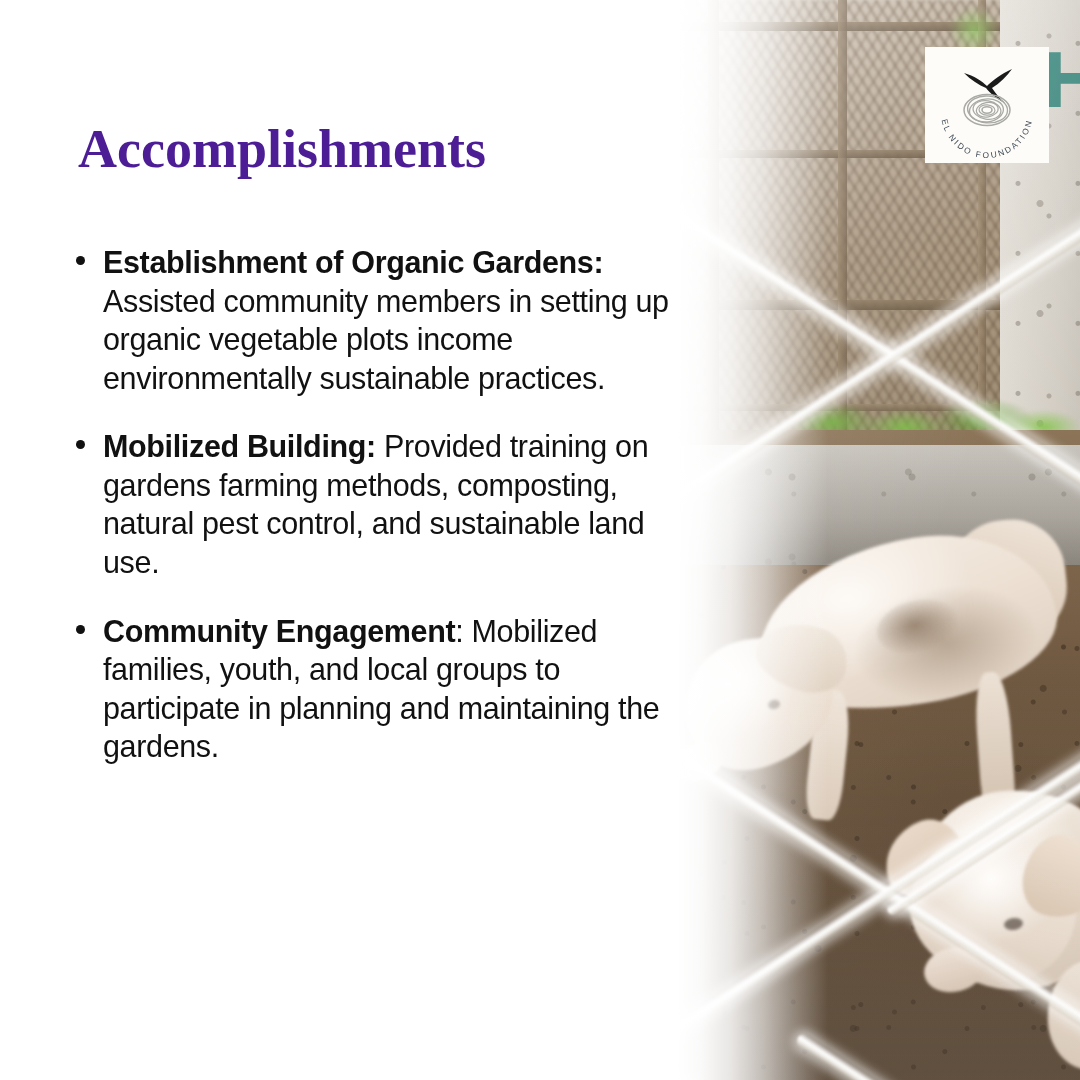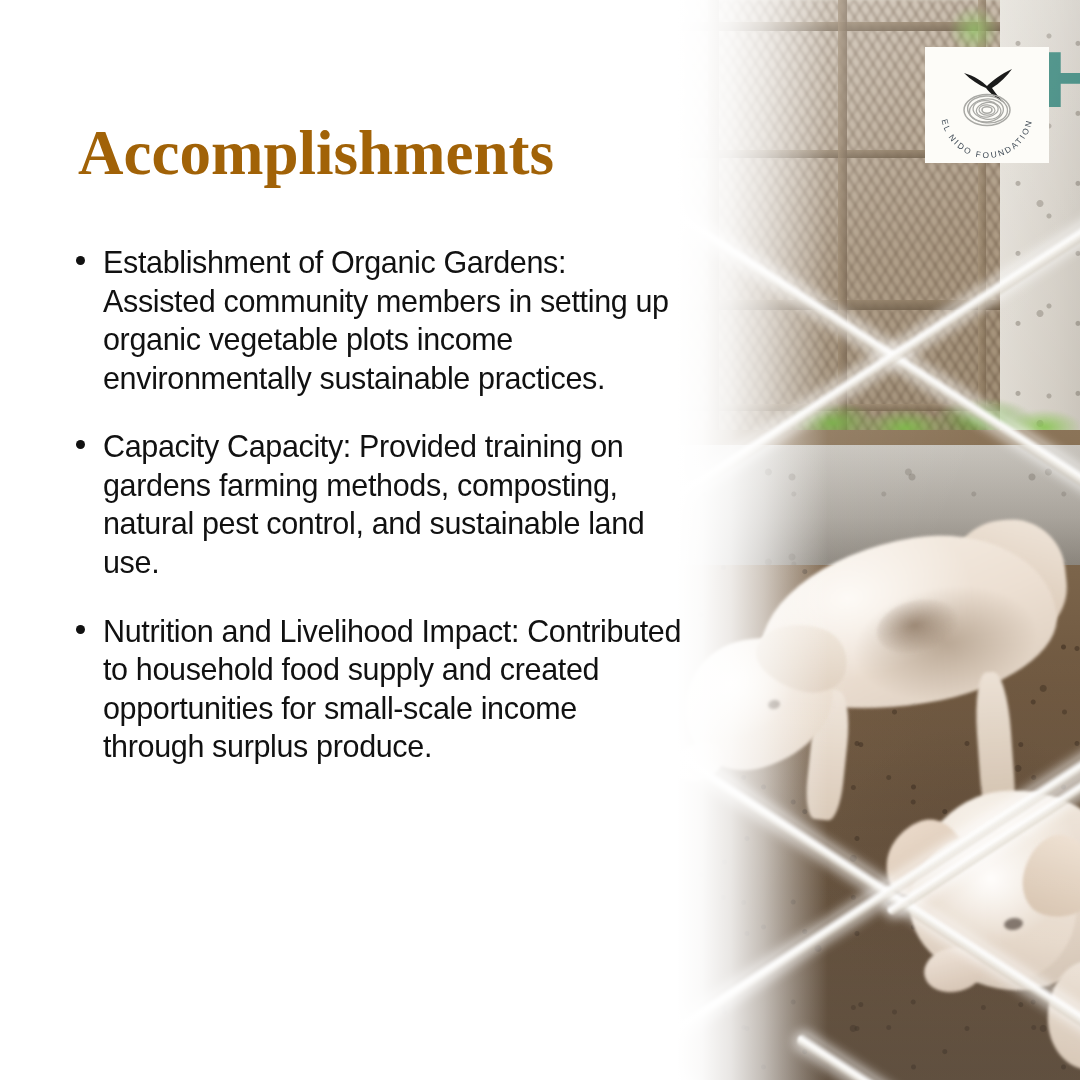--- a/index.html
+++ b/index.html
@@ -337,23 +337,23 @@
   .content{
     position:absolute;
     left:0; top:0; width:690px; height:1080px;
   }
   .page-title{
     position:absolute;
     left: 78px; top: 122px;
     margin:0;
     font-family: "Liberation Serif", "DejaVu Serif", serif;
     font-weight: 700;
-    font-size: 63px;
+    font-size: 54px;
     line-height: 1;
-    color: #a16207;
+    color: #4c1d95;
     letter-spacing: 0px;
     white-space: nowrap;
   }
   .bullets{
     position:absolute;
     left: 70px; top: 243px;
     width: 615px;
     margin:0; padding:0;
     list-style: none;
   }
@@ -368,21 +368,21 @@
     letter-spacing: -0.35px;
   }
   .bullet:last-child{ margin-bottom:0; }
   .bullet .dot{
     position:absolute;
     left: 6px; top: 13px;
     width: 9px; height: 9px;
     border-radius: 50%;
     background: #111111;
   }
-  .bullet .lead{ font-weight: 400; margin-top: 20px; }
+  .bullet .lead{ font-weight: 700; margin-top: 20px; }
 </style>
 </head>
 <body>
 
 <div id="canvas">
 
   <div class="photo-panel">
 
     <div class="ph-layer ph-roof photo-soft"></div>
     <div class="ph-layer ph-purlins"></div>
@@ -462,23 +462,23 @@
 
     <h1 class="page-title">Accomplishments</h1>
 
     <ul class="bullets">
       <li class="bullet">
         <span class="dot"></span>
         <span class="lead">Establishment of Organic Gardens:</span><span class="body"> Assisted community members in setting up organic vegetable plots income environmentally sustainable practices.</span>
       </li>
       <li class="bullet">
         <span class="dot"></span>
-        <span class="lead">Capacity Capacity:</span><span class="body"> Provided training on gardens farming methods, composting, natural pest control, and sustainable land use.</span>
+        <span class="lead">Mobilized Building:</span><span class="body"> Provided training on gardens farming methods, composting, natural pest control, and sustainable land use.</span>
       </li>
       <li class="bullet">
         <span class="dot"></span>
-        <span class="lead">Nutrition and Livelihood Impact:</span><span class="body"> Contributed to household food supply and created opportunities for small-scale income through surplus produce.</span>
+        <span class="lead">Community Engagement</span><span class="body">: Mobilized families, youth, and local groups to participate in planning and maintaining the gardens.</span>
       </li>
     </ul>
 
   </div>
 
 </div>
 
 </body></html>

